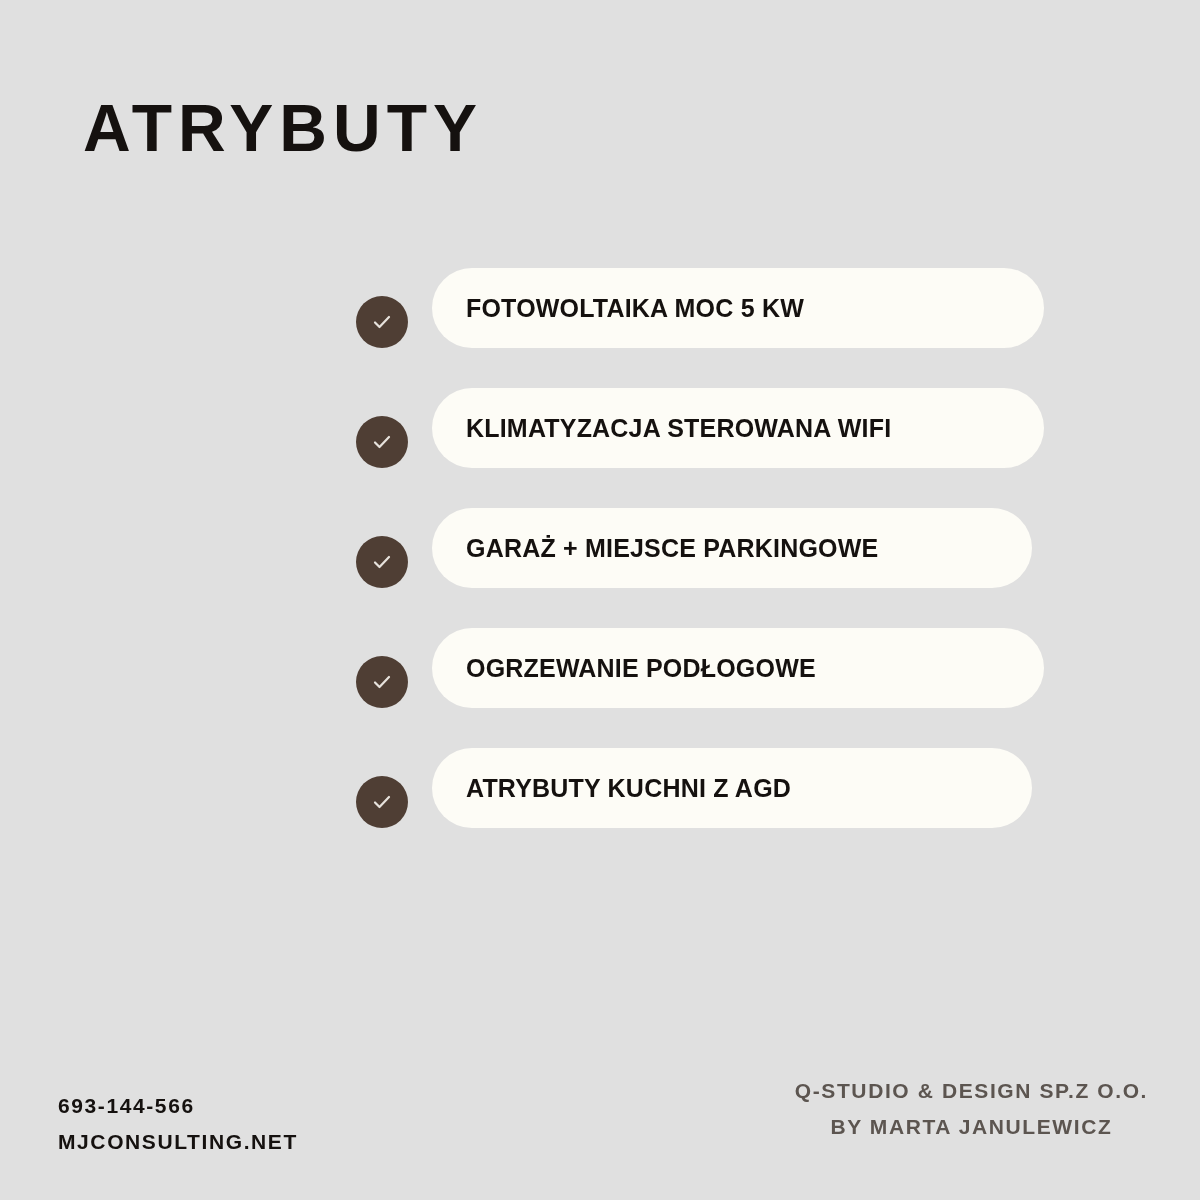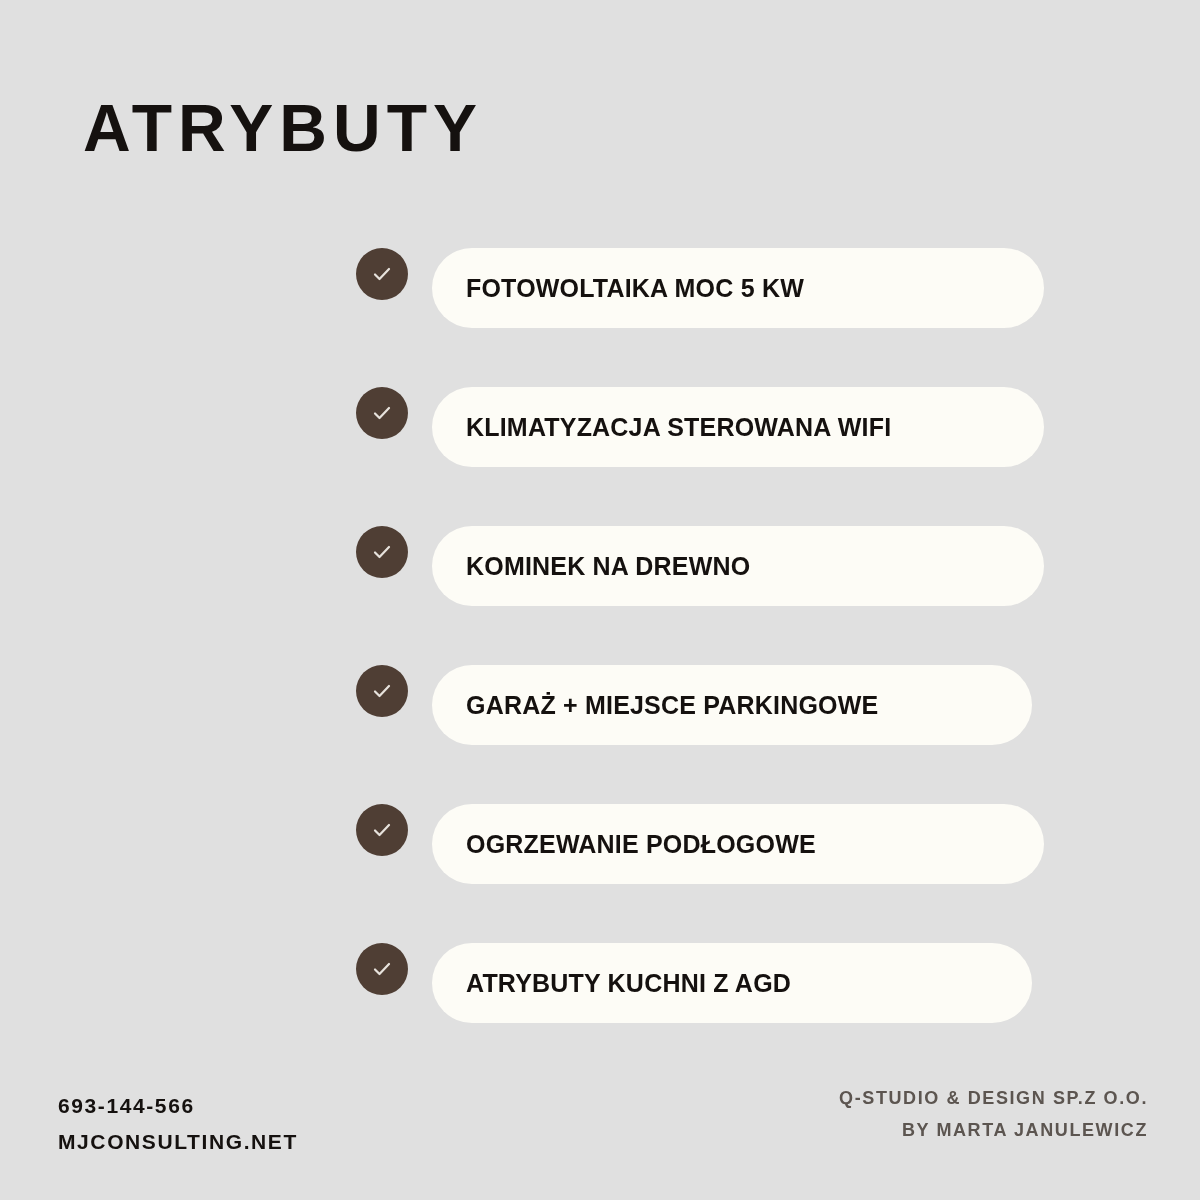--- a/index.html
+++ b/index.html
@@ -35,23 +35,23 @@
 
   .features {
     position: absolute;
     left: 356px;
     top: 248px;
     width: 700px;
   }
 
   .feature-row {
     display: flex;
-    align-items: flex-start;
+    align-items: flex-end;
     height: 100px;
-    margin-bottom: 39px;
+    margin-bottom: 20px;
     position: relative;
   }
 
   .check-badge {
     width: 52px;
     height: 52px;
     border-radius: 50%;
     background: #4f3e34;
     flex: 0 0 52px;
     display: flex;
@@ -101,22 +101,22 @@
     font-weight: 700;
     letter-spacing: 1.6px;
     color: #15110f;
     line-height: 1.75;
   }
 
   .credits {
     position: absolute;
     right: 52px;
     bottom: 54px;
-    text-align: right;
-    font-size: 18px;
+    text-align: center;
+    font-size: 21px;
     font-weight: 700;
     letter-spacing: 1.6px;
     color: #5c5550;
     line-height: 1.75;
   }
 </style>
 </head>
 <body>
 
 <div class="page">
@@ -140,30 +140,20 @@
       <div class="check-badge">
         <svg width="26" height="26" viewBox="0 0 26 26" aria-hidden="true">
           <path d="M6 13.5 L10.5 18 L20 8" fill="none" stroke="#e7e2dc" stroke-width="2.2" stroke-linecap="round" stroke-linejoin="round"></path>
         </svg>
       </div>
       <div class="feature-pill w2">
         <span class="feature-label">KLIMATYZACJA STEROWANA WIFI</span>
       </div>
     </div>
 
-    <div class="feature-row">
-      <div class="check-badge">
-        <svg width="26" height="26" viewBox="0 0 26 26" aria-hidden="true">
-          <path d="M6 13.5 L10.5 18 L20 8" fill="none" stroke="#e7e2dc" stroke-width="2.2" stroke-linecap="round" stroke-linejoin="round"></path>
-        </svg>
-      </div>
-      <div class="feature-pill w3">
-        <span class="feature-label">KOMINEK NA DREWNO</span>
-      </div>
-    </div>
 
     <div class="feature-row">
       <div class="check-badge">
         <svg width="26" height="26" viewBox="0 0 26 26" aria-hidden="true">
           <path d="M6 13.5 L10.5 18 L20 8" fill="none" stroke="#e7e2dc" stroke-width="2.2" stroke-linecap="round" stroke-linejoin="round"></path>
         </svg>
       </div>
       <div class="feature-pill w5">
         <span class="feature-label">GARAŻ + MIEJSCE PARKINGOWE</span>
       </div>

